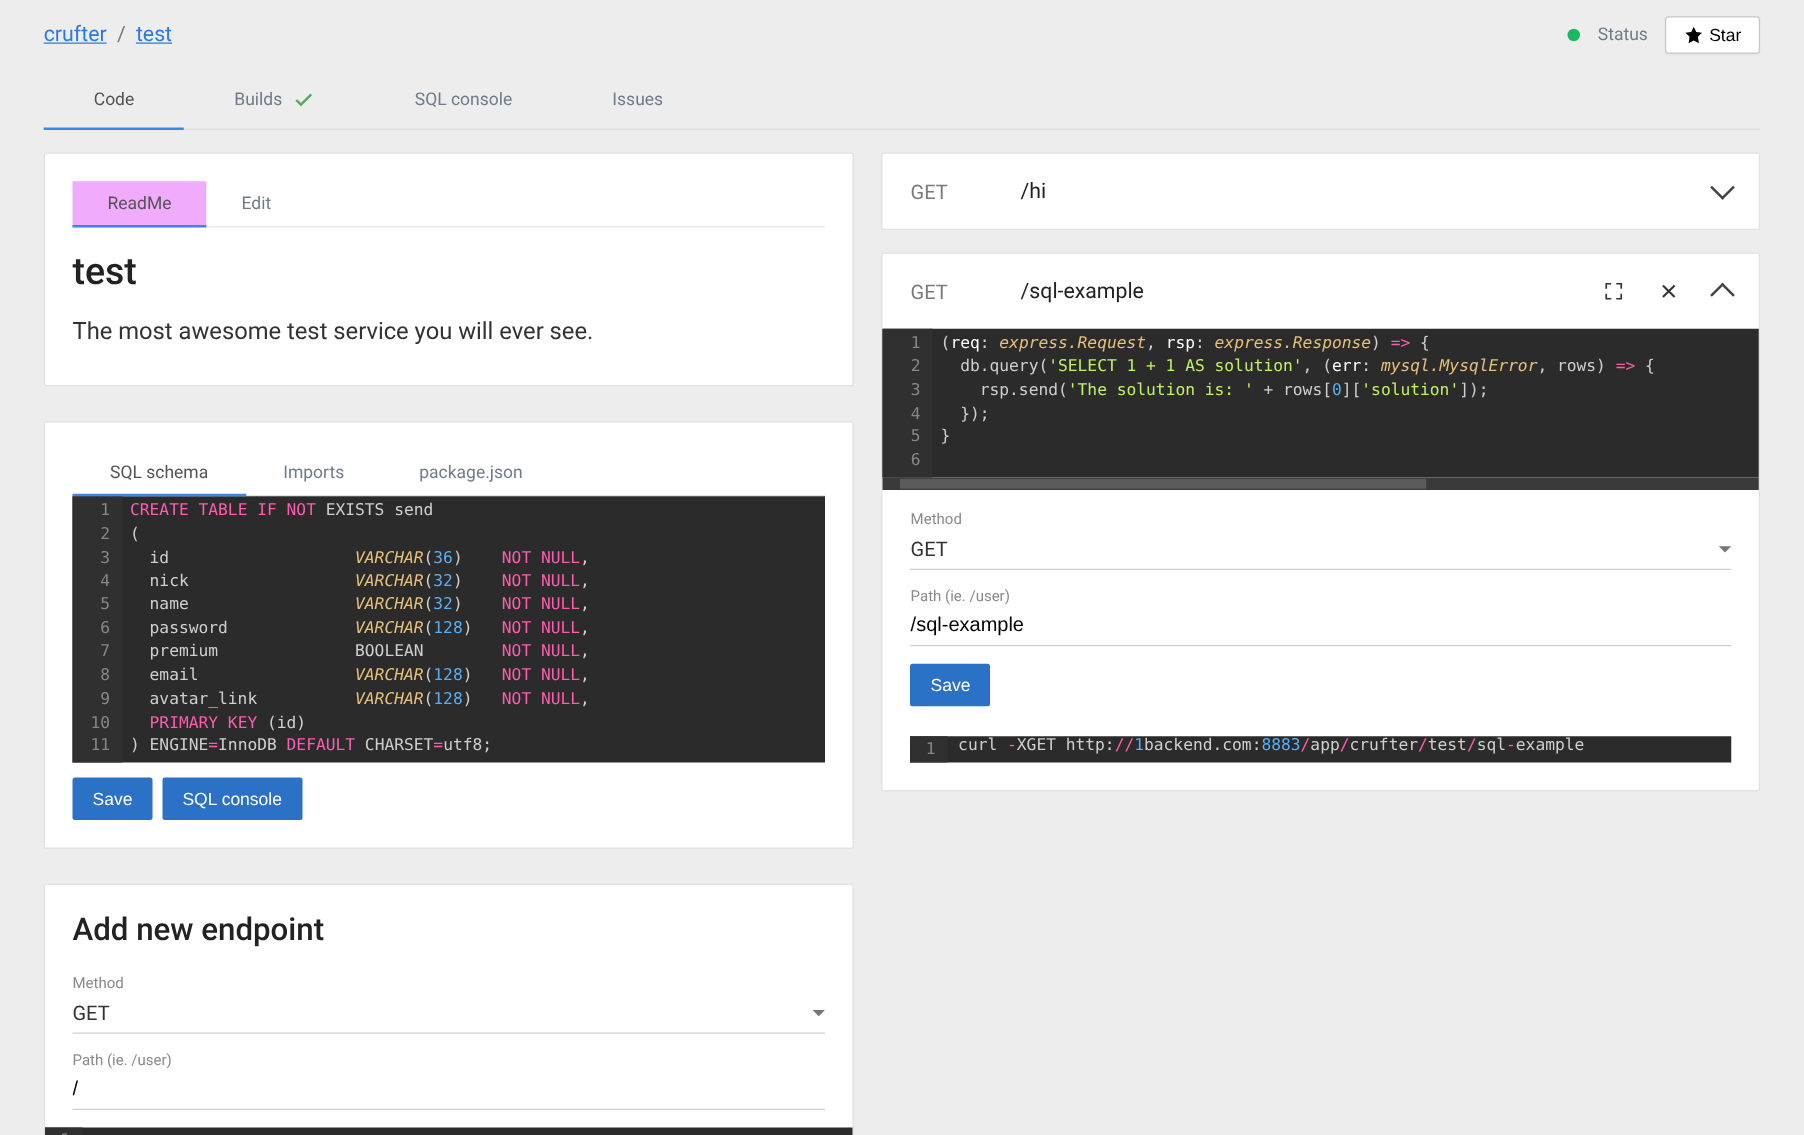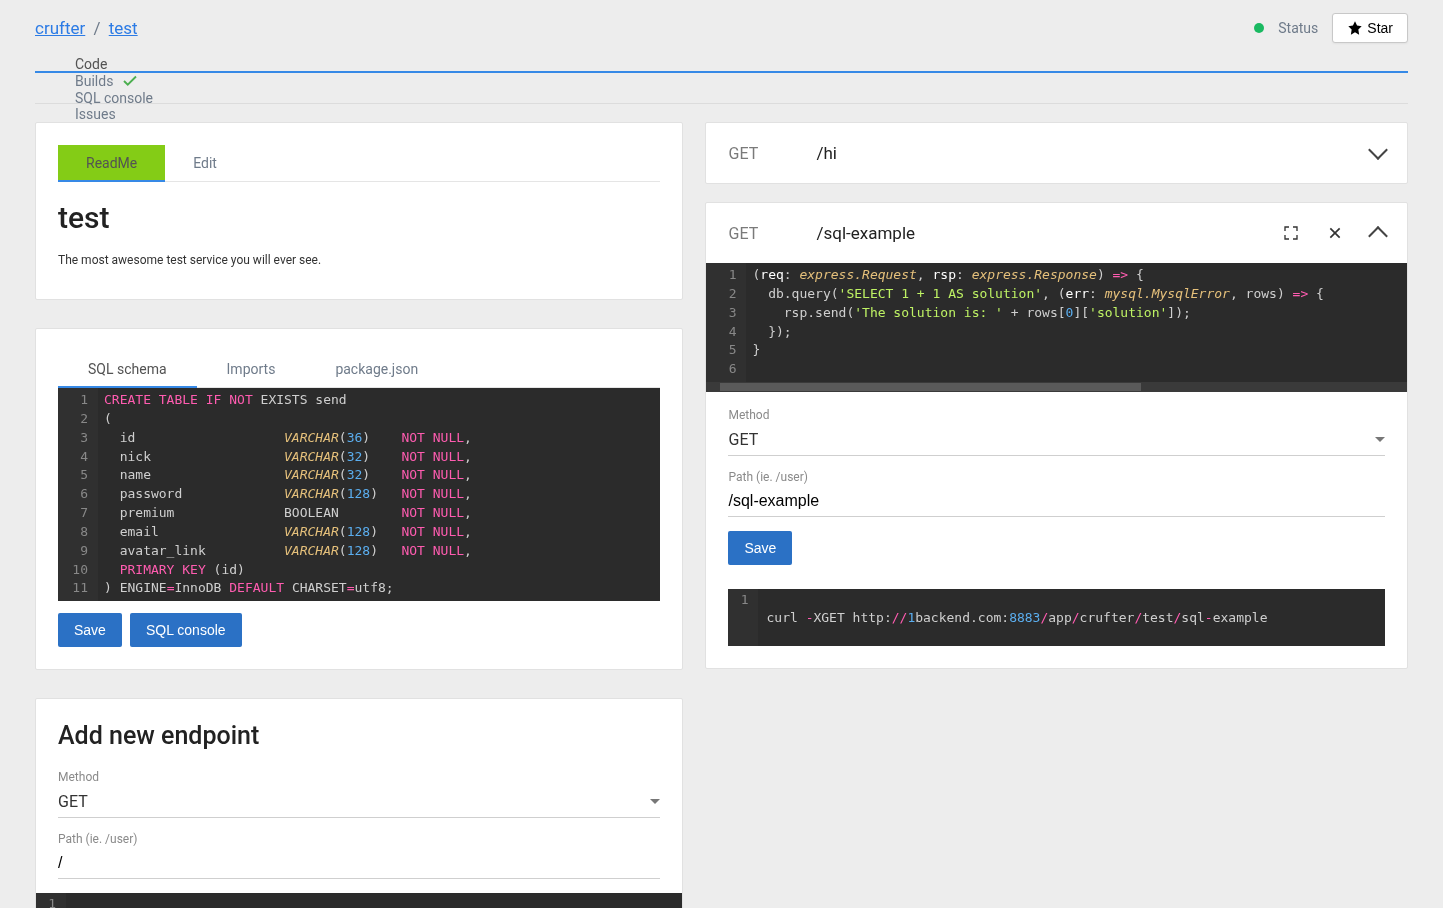--- a/index.html
+++ b/index.html
@@ -18,42 +18,42 @@
 .header { display:flex; align-items:center; justify-content:space-between; height:56px; }
 .breadcrumb { font-size:17px; }
 .breadcrumb a { color:#2c7be5; text-decoration:underline; }
 .breadcrumb .sep { color:#6f7b8a; margin:0 4px; }
 .right-head { display:flex; align-items:center; gap:14px; }
 .status-dot { width:10px; height:10px; border-radius:50%; background:#1ab961; display:inline-block; }
 .status-text { color:#6f7b8a; font-size:14px; }
 .star-btn { background:#fff; border:1px solid #c8c8c8; border-radius:3px; padding:6px 14px; display:flex; align-items:center; gap:4px; cursor:pointer; font-size:14px; box-shadow:0 1px 2px rgba(0,0,0,.05); }
 
 
-.main-tabs { display:flex; border-bottom:1px solid #dcdcdc; height:48px;flex-direction:column; }
+.main-tabs { display:flex; border-bottom:1px solid #dcdcdc; height:48px; }
 .main-tab { padding:0 40px; display:flex; align-items:center; gap:8px; color:#6f7b8a; cursor:pointer; font-size:14px; position:relative; }
 .main-tab.active { color:#535353; }
 .main-tab.active::after { content:""; position:absolute; bottom:-1px; left:0; right:0; height:2px; background:#3689e6; }
 .check-icon { color:#4caf50; font-size:18px; }
 
 
 .columns { display:flex; gap:22px; margin-top:18px; }
 .left-col { width:48%; display:flex; flex-direction:column; gap:28px; }
 .right-col { width:52%; display:flex; flex-direction:column; gap:18px; }
 
 .card { background:#fff; border:1px solid #e1e1e1; border-radius:2px; padding:22px; }
 
 
 .sub-tabs { display:flex; border-bottom:1px solid #e5e5e5; margin-bottom:18px; }
 .sub-tab { padding:10px 28px; color:#6f7b8a; cursor:pointer; font-size:14px; position:relative; }
-.sub-tab.active { background:#84cc16; color:#535353; }
+.sub-tab.active { background:#f0abfc; color:#535353; }
 .sub-tab.active::after { content:""; position:absolute; bottom:-1px; left:0; right:0; height:2px; background:#3689e6; }
 
 h1.title { font-size:30px; font-weight:500; margin:8px 0 18px; color:#222; }
 h2.section { font-size:25px; font-weight:500; margin-bottom:20px; color:#222; }
-.desc { font-size:12px; color:#333; margin-bottom:10px; }
+.desc { font-size:19px; color:#333; margin-bottom:10px; }
 
 
 .schema-tabs { display:flex; border-bottom:1px solid #e5e5e5; }
 .schema-tab { padding:10px 30px; color:#6f7b8a; cursor:pointer; font-size:14px; position:relative; }
 .schema-tab.active { color:#535353; }
 .schema-tab.active::after { content:""; position:absolute; bottom:-1px; left:0; right:0; height:2px; background:#3689e6; }
 
 
 .editor { background:#2b2b2b; font-family:"Menlo","Consolas",monospace; font-size:13px; line-height:1.45; display:flex; }
 .gutter { background:#303030; color:#888; text-align:right; padding:3px 6px; user-select:none; min-width:40px; }
@@ -88,21 +88,21 @@
 .endpoint-head { display:flex; align-items:center; padding:20px 22px; gap:18px; cursor:pointer; }
 .endpoint-method { color:#7a7a7a; font-size:16px; width:70px; }
 .endpoint-path { font-size:17px; color:#222; flex:1; }
 .endpoint-icons { display:flex; gap:28px; color:#444; align-items:center; }
 .ep-icon { cursor:pointer; display:inline-flex; }
 .endpoint-body { padding:0 22px 22px; }
 
 
 .mini-editor { background:#2b2b2b; font-family:"Menlo","Consolas",monospace; font-size:13px; display:flex; margin-top:8px; }
 .mini-editor .gutter { min-width:30px; }
-.mini-editor .code-body { padding:21px 8px; }
+.mini-editor .code-body { padding:0 8px; }
 
 
 .chevron { width:14px; height:14px; border-right:2px solid #444; border-bottom:2px solid #444; transform:rotate(45deg); display:inline-block; margin-top:-6px; }
 .chevron.up { transform:rotate(-135deg); margin-top:6px; }
 
 svg { display:block; }
 </style>
 </head>
 <body>
 

